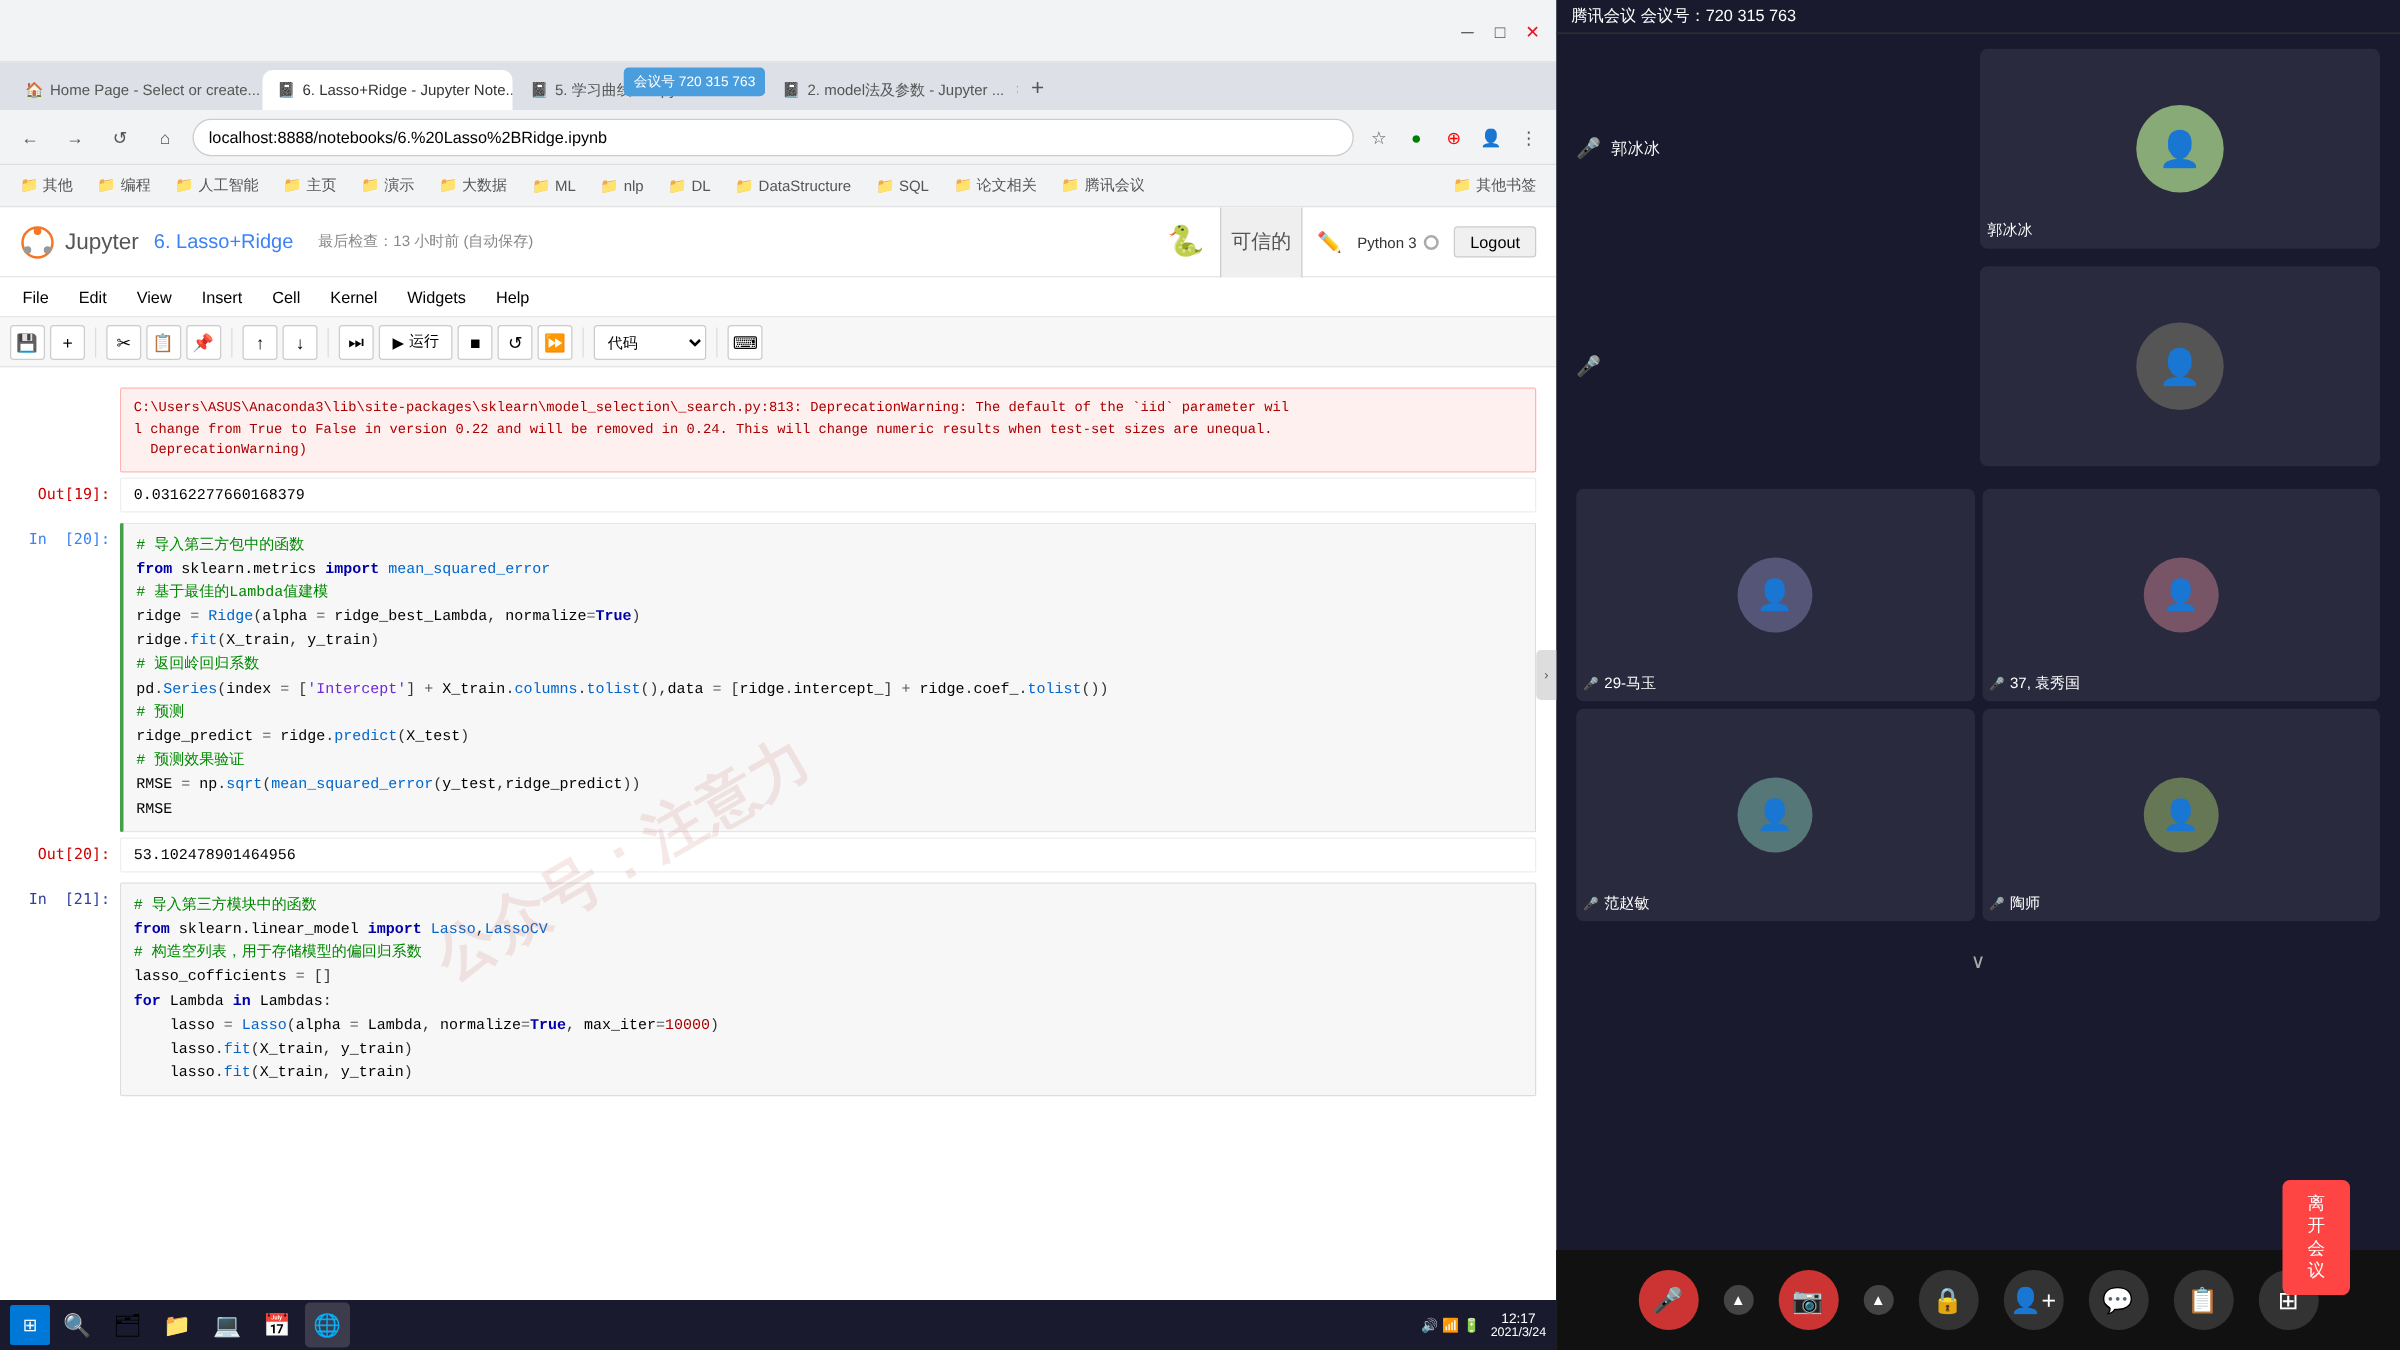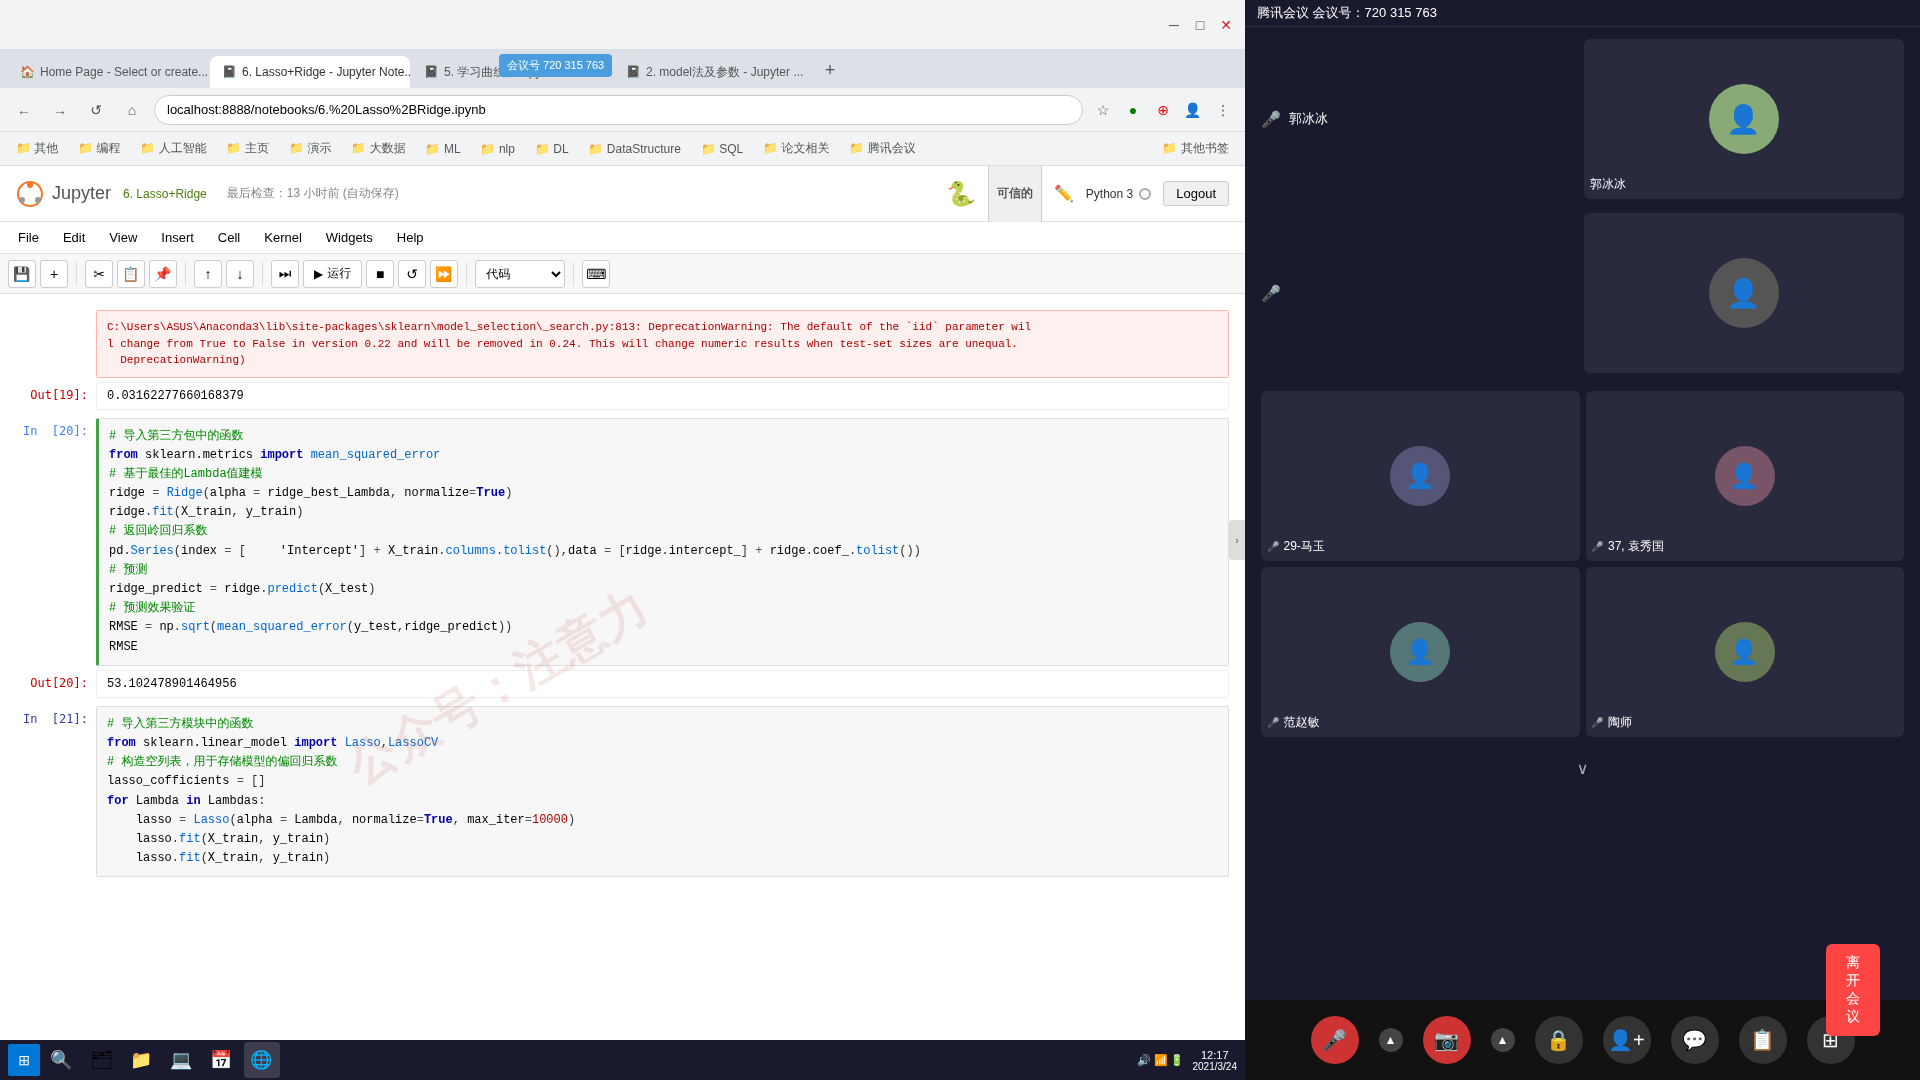--- a/index.html
+++ b/index.html
@@ -166,32 +166,32 @@
       align-items: center;
       padding: 0 16px;
       border-bottom: 1px solid #e0e0e0;
       gap: 12px;
     }
     .jupyter-logo {
       display: flex; align-items: center; gap: 8px;
       font-size: 20px; color: #f37726;
     }
     .jupyter-title {
-      font-size: 12px; color: #4d7c0f; font-weight: 500;
+      font-size: 16px; color: #3b82f6; font-weight: 500;
     }
     .jupyter-meta {
       font-size: 12px; color: #888; margin-left: 8px;
     }
     .jupyter-right {
       margin-left: auto;
       display: flex; align-items: center; gap: 12px;
     }
     .trusted-btn {
-      font-size: 12px; color: #555; border: 1px solid #ccc;
-      padding: 20px 8px; border-radius: 3px; cursor: pointer; font-weight: bold;
+      font-size: 16px; color: #555; border: 1px solid #ccc;
+      padding: 20px 8px; border-radius: 3px; cursor: pointer;
     }
     .kernel-indicator {
       display: flex; align-items: center; gap: 6px;
       font-size: 12px; color: #333;
     }
     .kernel-circle {
       width: 12px; height: 12px;
       border-radius: 50%;
       border: 2px solid #aaa;
     }
@@ -309,21 +309,21 @@
     .out-number { color: #cc0000; }
 
     
     .cell-active .cell-content {
       border-left: 3px solid #42a047;
     }
 
     
     .kw { color: #0000aa; font-weight: bold; }
     .cm { color: #008800; }
-    .st { color: #000000; margin-left: 34px; }
+    .st { color: #6d28d9; }
     .fn { color: #0066cc; }
     .num { color: #aa0000; }
     .var { color: #000000; }
     .op { color: #555; }
 
     
     .sidebar-right {
       position: absolute;
       right: 0; top: 0;
       width: 675px;

